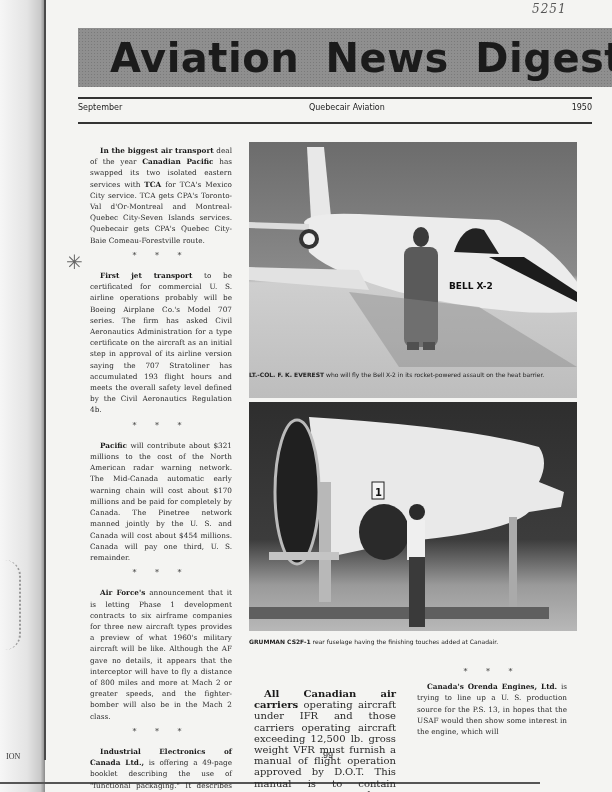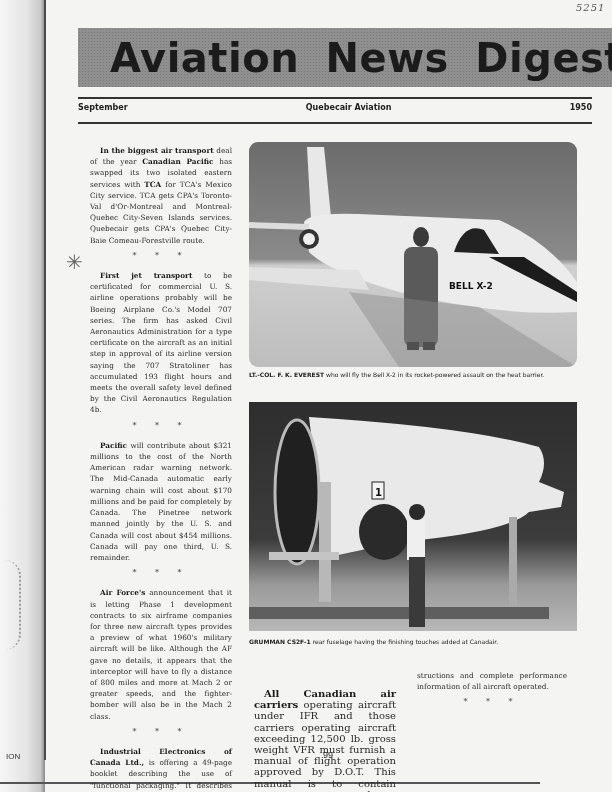--- a/index.html
+++ b/index.html
@@ -1,37 +1,37 @@
 <!DOCTYPE html>
 <html><head>
 <meta charset="utf-8">
 <style>
   html, body { margin:0; padding:0; }
   body { width:612px; height:792px; background:#f4f4f2; position:relative; overflow:hidden; font-family:"DejaVu Serif", serif; color:#2a2a2a; }
   .binding { position:absolute; left:0; top:0; width:45px; height:792px; background:linear-gradient(to right,#f6f6f6 0%,#e4e4e4 60%,#c9c9c9 90%,#8a8a8a 100%); }
   .binding-line { position:absolute; left:44px; top:0; width:2px; height:760px; background:#4a4a4a; }
   .bottom-rule { position:absolute; left:0; top:782px; width:540px; height:2px; background:#555; }
-  .handnote { position:absolute; left:532px; top:2px; font-family:"DejaVu Serif", serif; font-style:italic; font-size:10px; color:#555; letter-spacing:1px;margin-left:44px; }
+  .handnote { position:absolute; left:532px; top:2px; font-family:"DejaVu Serif", serif; font-style:italic; font-size:12px; color:#555; letter-spacing:1px; }
   .banner { position:absolute; left:78px; top:28px; width:514px; height:59px; background:#8f8f8f; background-image:radial-gradient(#7a7a7a 1px, transparent 1px); background-size:3px 3px; display:flex; align-items:center; justify-content:center;padding-left:32px; }
   .banner-title { font-family:"DejaVu Sans", sans-serif; font-weight:bold; font-size:40px; color:#1b1b1b; letter-spacing:0.5px; word-spacing:12px; }
   .rule { position:absolute; left:78px; width:514px; height:2px; background:#333; }
-  .header-row { position:absolute; left:78px; top:103px; width:514px; display:flex; justify-content:space-between; font-family:"DejaVu Sans", sans-serif; font-weight:bold; font-size:8px; color:#222; }
+  .header-row { position:absolute; left:78px; top:103px; width:514px; display:flex; justify-content:space-between; font-family:"DejaVu Sans", sans-serif; font-weight:normal; font-size:8px; color:#222; }
   .col1 { position:absolute; left:86px; top:141px; width:150px; font-size:7.3px; line-height:11.2px; text-align:justify; }
   .para { margin:4px; text-indent:10px; }
   .para b { color:#1a1a1a; }
   .stars { text-align:center; font-size:8px; letter-spacing:8px; margin:2px 0 9px 0; }
   .photo { position:absolute; left:249px; width:328px; background:#777; overflow:hidden; }
-  .photo1 { top:142px; height:225px; background:linear-gradient(to bottom,#6c6c6c 0%,#8a8a8a 52%,#cfcfcf 55%,#bdbdbd 100%);border-radius:9px; }
+  .photo1 { top:142px; height:256px; background:linear-gradient(to bottom,#6c6c6c 0%,#8a8a8a 52%,#cfcfcf 55%,#bdbdbd 100%); }
   .photo2 { top:402px; height:229px; background:linear-gradient(to bottom,#2e2e2e 0%,#3c3c3c 60%,#9a9a9a 80%,#b8b8b8 100%); }
   .caption { position:absolute; left:249px; width:330px; font-family:"DejaVu Sans", sans-serif; font-size:6px; line-height:8px; color:#222; }
   .caption b { font-weight:bold; }
   .col2 { position:absolute; left:250px; top:684px; width:150px; font-size:10px; line-height:11.2px; text-align:justify; }
   .col3 { position:absolute; left:413px; top:666px; width:158px; font-size:7.3px; line-height:11.2px; text-align:justify; }
   .page-num { position:absolute; left:315px; top:750px; font-family:Liberation Sans, sans-serif; font-size:9px;margin-left:8px; }
-  .margin-text { position:absolute; left:6px; top:752px; font-family:Liberation Sans, sans-serif; font-size:8px; color:#333; }
+  .margin-text { position:absolute; left:6px; top:752px; font-family:Liberation Serif, serif; font-size:8px; color:#333; }
   .mark { position:absolute; left:66px; top:250px; font-size:20px; color:#666; }
   .dots { position:absolute; left:5px; top:560px; width:14px; height:90px; border-right:2px dotted #999; border-radius:0 40px 40px 0; }
 </style>
 </head>
 <body>
 
 <div class="binding"></div>
 <div class="binding-line"></div>
 <div class="bottom-rule"></div>
 <div class="dots"></div>
@@ -99,18 +99,18 @@
     <rect x="260" y="115" width="8" height="90" fill="#aaa"></rect>
   </svg>
 </div>
 <div class="caption" style="top:638px"><b>GRUMMAN CS2F-1</b><span> rear fuselage having the finishing touches added at Canadair.</span></div>
 
 <div class="col2">
   <p class="para"><b>All Canadian air carriers</b><span> operating aircraft under IFR and those carriers operating aircraft exceeding 12,500 lb. gross weight VFR must furnish a manual of flight operation approved by D.O.T. This manual is to contain company procedures, pilots' handling notes, loading in-</span></p>
 </div>
 
 <div class="col3">
-  <p class="para" style="text-indent:0">structions and complete performance information of all aircraft operated.</p>
   <div class="stars" style="margin:0 0 2px 0">* * *</div>
+  <p class="para"><b>Canada's Orenda Engines, Ltd.</b><span> is trying to line up a U. S. production source for the P.S. 13, in hopes that the USAF would then show some interest in the engine, which will</span></p>
 </div>
 
 <div class="page-num">99</div>
 <div class="margin-text">ION</div>
 
 </body></html>

